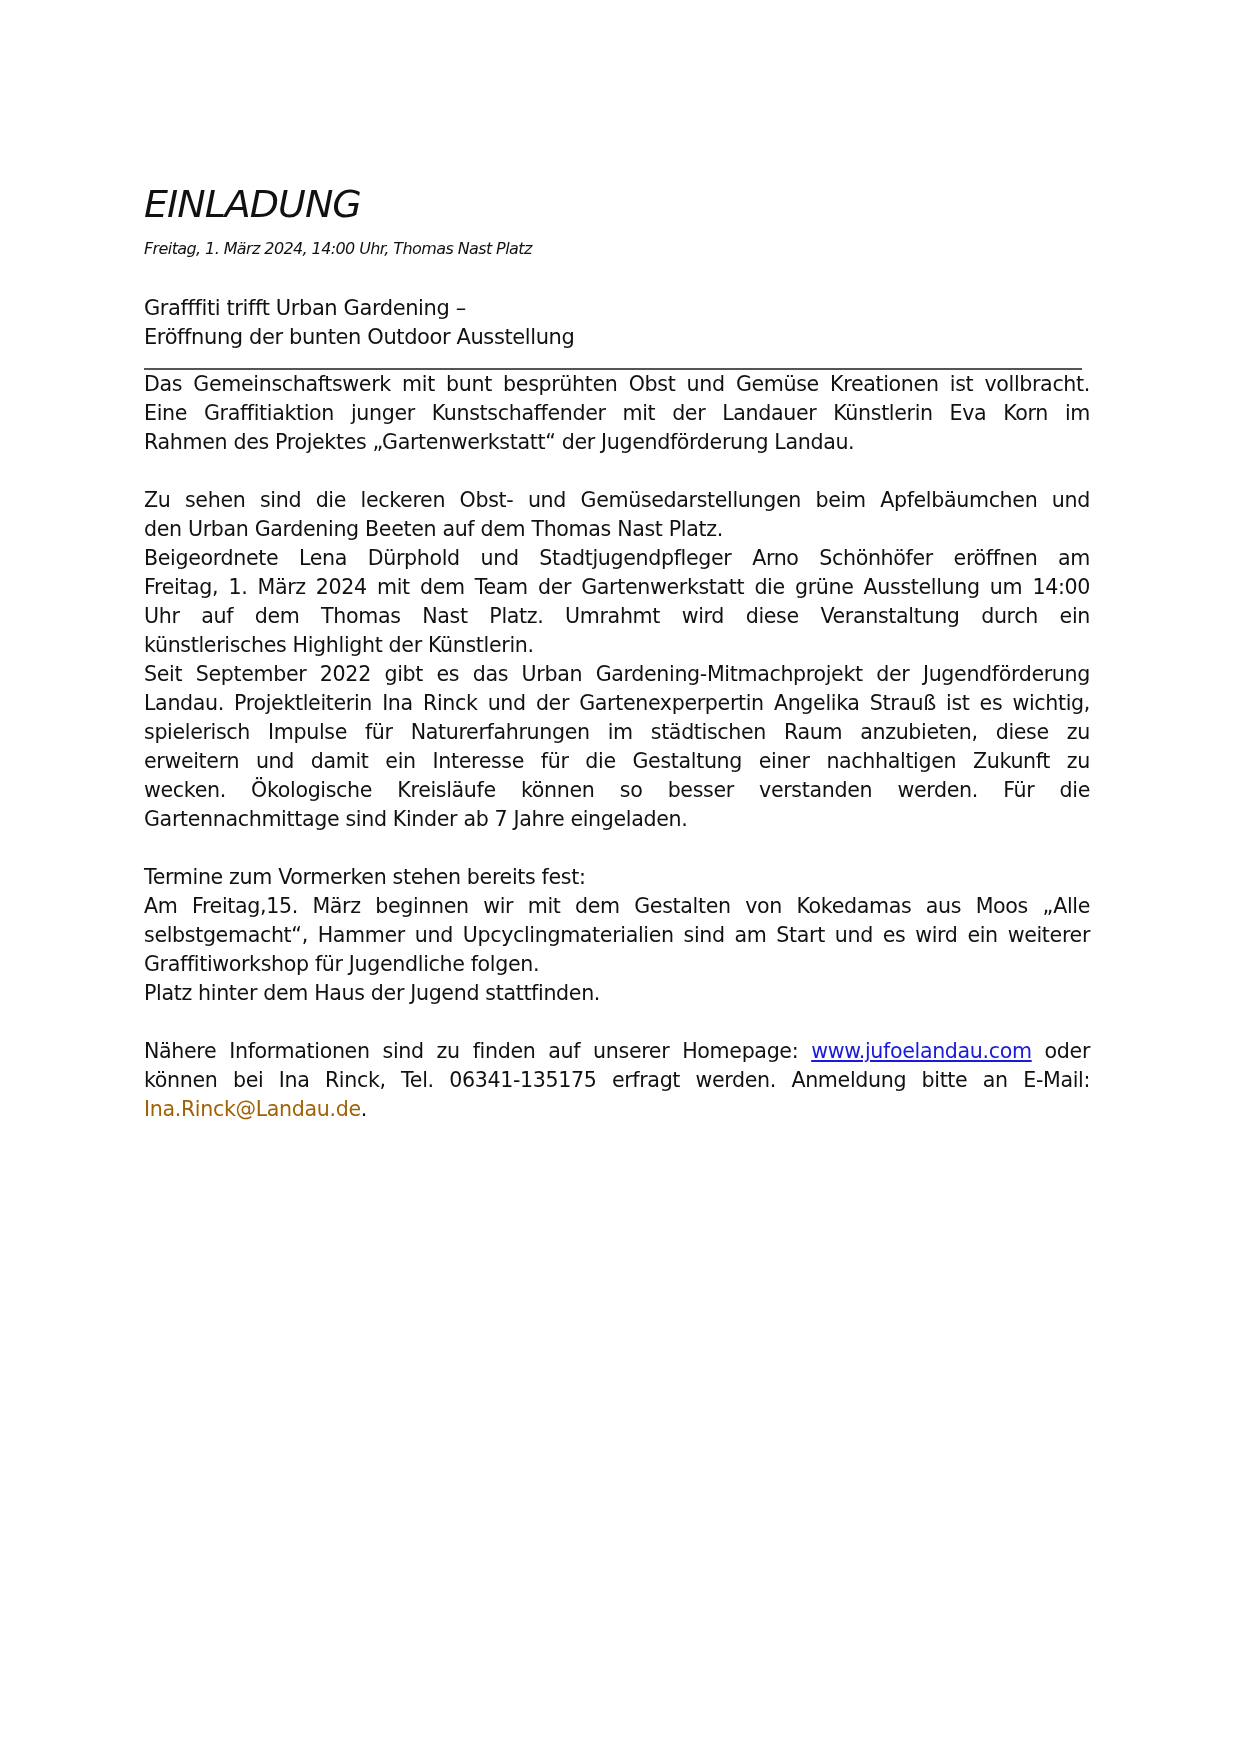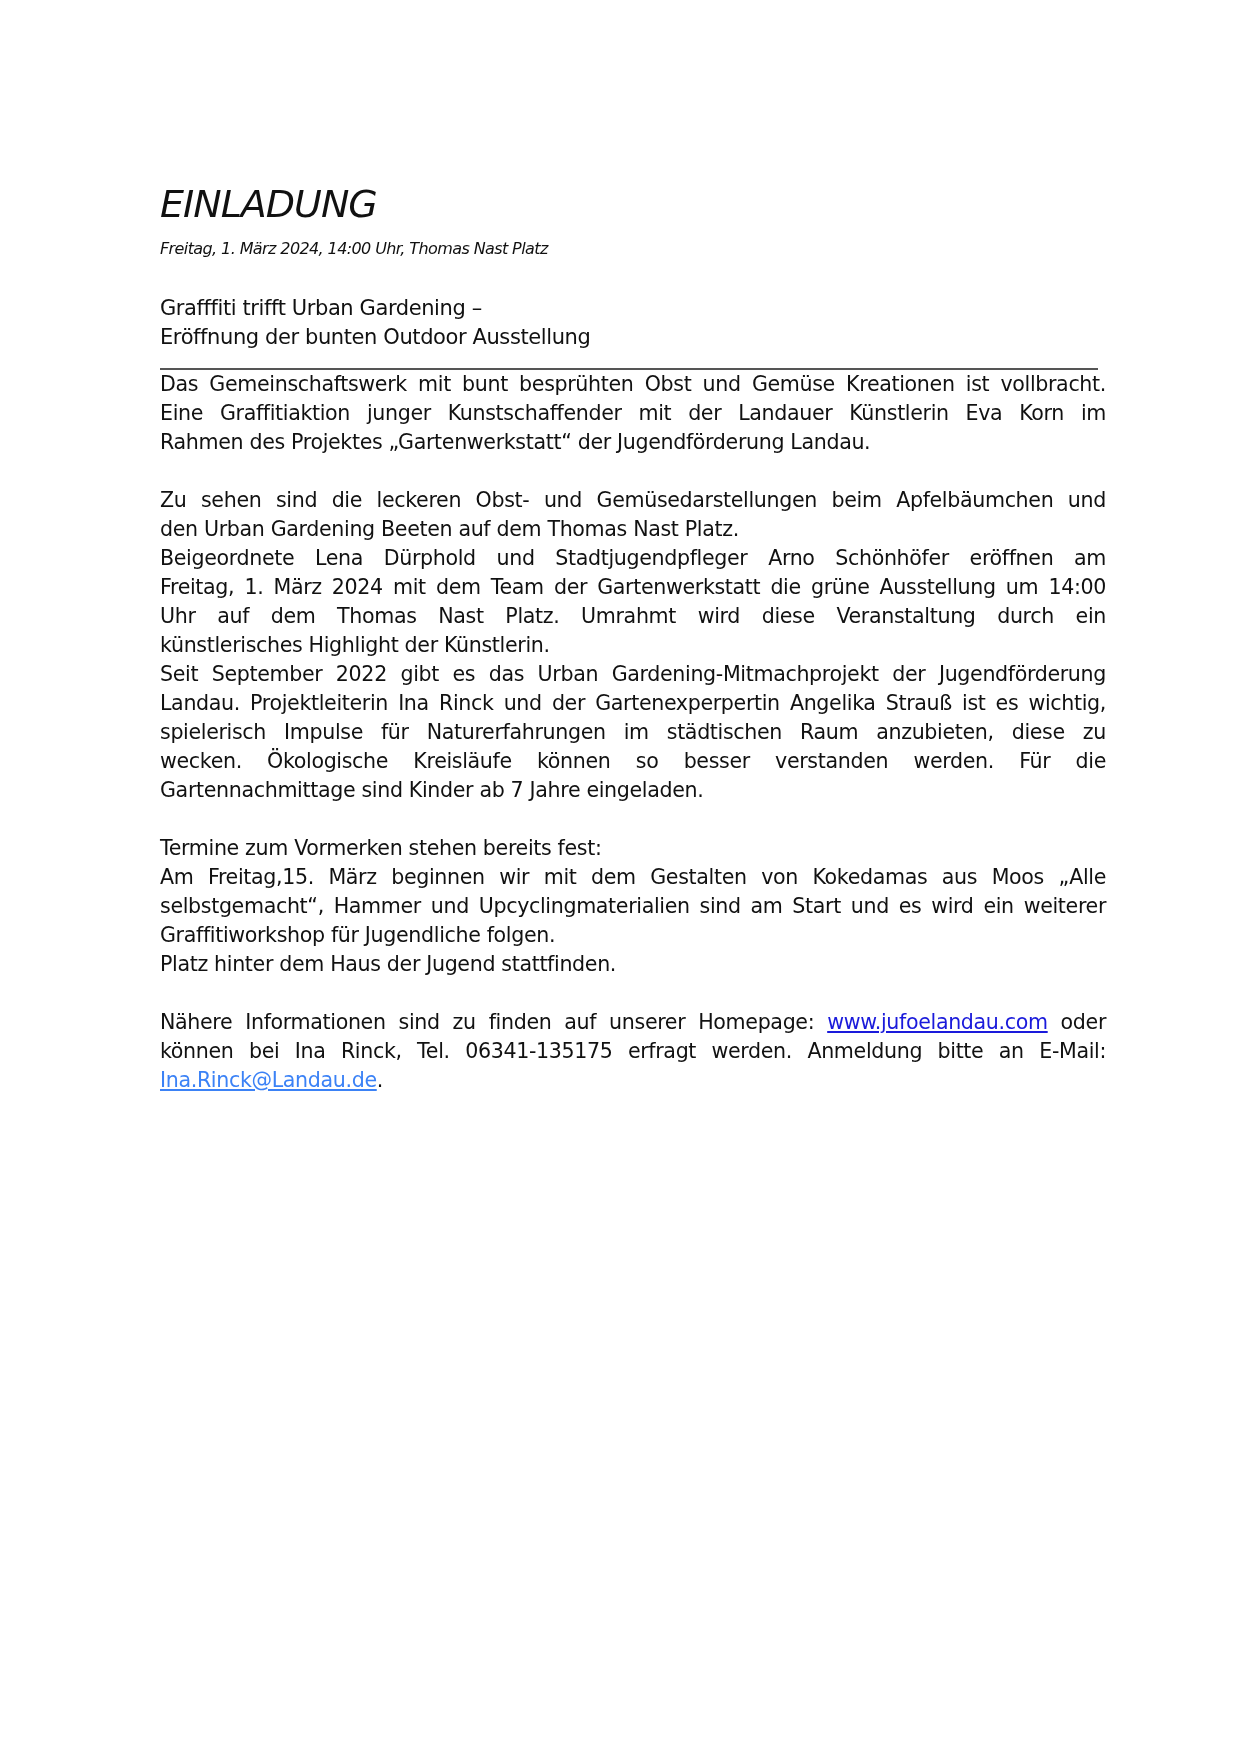--- a/index.html
+++ b/index.html
@@ -10,21 +10,21 @@
     body {
       width: 1240px;
       height: 1753px;
       position: relative;
       overflow: hidden;
       font-family: "DejaVu Sans", "Liberation Sans", sans-serif;
       color: #111111;
     }
     .page {
       position: absolute;
-      left: 160px;
+      left: 144px;
       top: 180px;
       width: 946px;
     }
     .title {
       font-style: italic;
       font-weight: normal;
       font-size: 38px;
       line-height: 48px;
       margin: 0;
       letter-spacing: -1px;
@@ -67,22 +67,21 @@
     }
     .line.last {
       text-align-last: left;
     }
     .link-blue {
       color: #1a1adb;
       text-decoration: underline;
       cursor: pointer;
     }
     .link-black {
-      color: #3b82f6;
-      text-decoration: underline;
+      color: #a16207;
       cursor: pointer;
     }
     .spacer { height: 29px; }
   </style>
 </head>
 <body>
 
 <div class="page">
   <h1 class="title">EINLADUNG</h1>
   <p class="subtitle">Freitag, 1. März 2024, 14:00 Uhr, Thomas Nast Platz</p>
@@ -113,20 +112,21 @@
       <span class="line">Beigeordnete Lena Dürphold und Stadtjugendpfleger Arno Schönhöfer eröffnen am</span>
       <span class="line">Freitag, 1. März 2024 mit dem Team der Gartenwerkstatt die grüne Ausstellung um 14:00</span>
       <span class="line">Uhr auf dem Thomas Nast Platz. Umrahmt wird diese Veranstaltung durch ein</span>
       <span class="line last">künstlerisches Highlight der Künstlerin.</span>
     </div>
 
     <div class="para">
       <span class="line">Seit September 2022 gibt es das Urban Gardening-Mitmachprojekt der Jugendförderung</span>
       <span class="line">Landau. Projektleiterin Ina Rinck und der Gartenexperpertin Angelika Strauß ist es wichtig,</span>
       <span class="line">spielerisch Impulse für Naturerfahrungen im städtischen Raum anzubieten, diese zu</span>
+      <span class="line">erweitern und damit ein Interesse für die Gestaltung einer nachhaltigen Zukunft zu</span>
       <span class="line">wecken. Ökologische Kreisläufe können so besser verstanden werden. Für die</span>
       <span class="line last">Gartennachmittage sind Kinder ab 7 Jahre eingeladen.</span>
     </div>
 
     <div class="spacer"></div>
 
     <div class="para">
       <span class="line last">Termine zum Vormerken stehen bereits fest:</span>
       <span class="line">Am Freitag,15. März beginnen wir mit dem Gestalten von Kokedamas aus Moos „Alle</span>
       <span class="line">selbstgemacht“, Hammer und Upcyclingmaterialien sind am Start und es wird ein weiterer</span>

